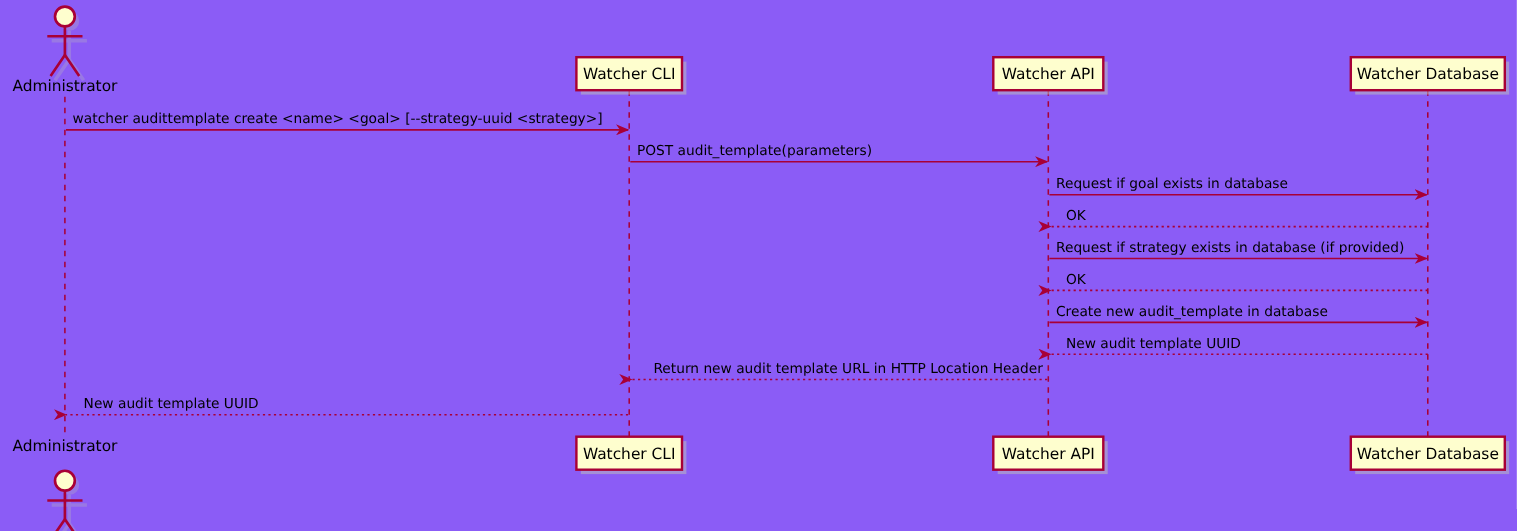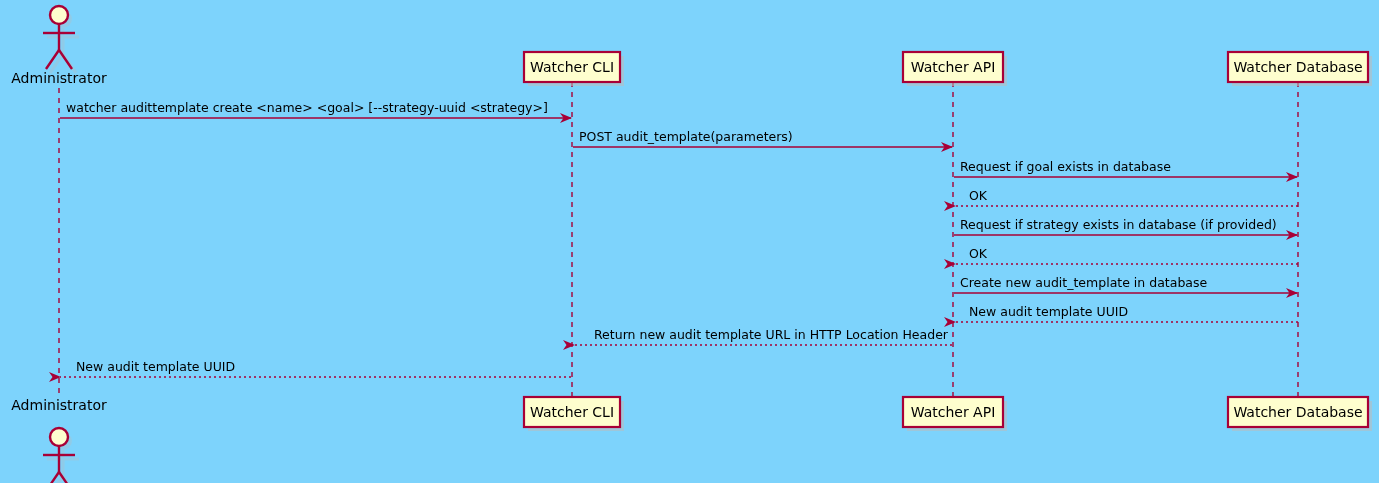--- a/index.html
+++ b/index.html
@@ -7,21 +7,21 @@
     padding: 0;
     background: #FFFFFF;
   }
   body {
     font-family: "DejaVu Sans", sans-serif;
   }
   #diagram-root {
     position: relative;
     width: 1379px;
     height: 483px;
-    background: #7dd3fc;
+    background: #8b5cf6;
     overflow: hidden;
   }
   svg.seq {
     position: absolute;
     top: 0;
     left: 0;
     width: 1379px;
     height: 483px;
   }
   .msg-text {

